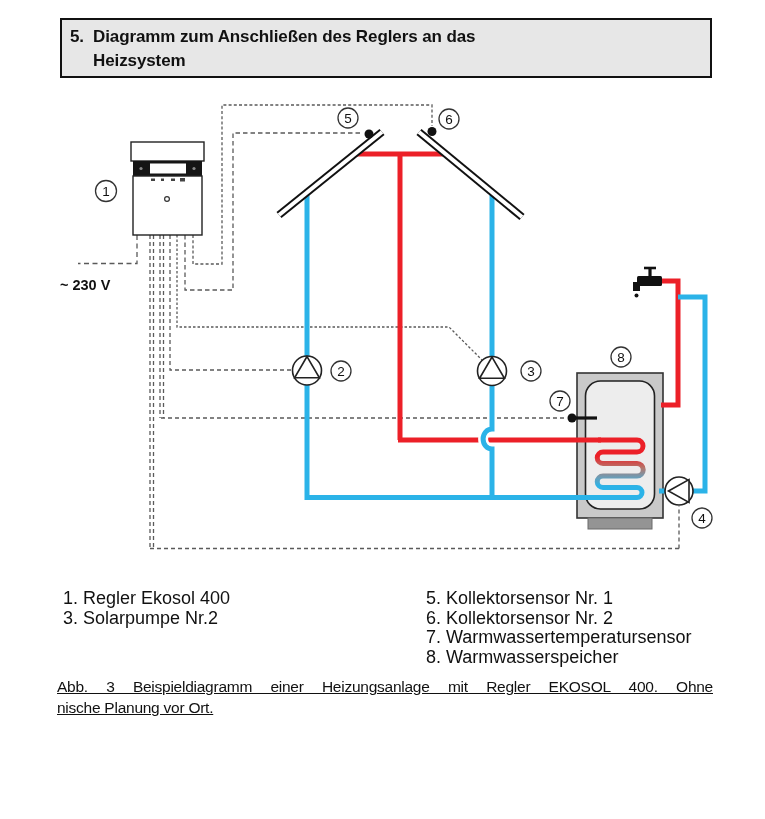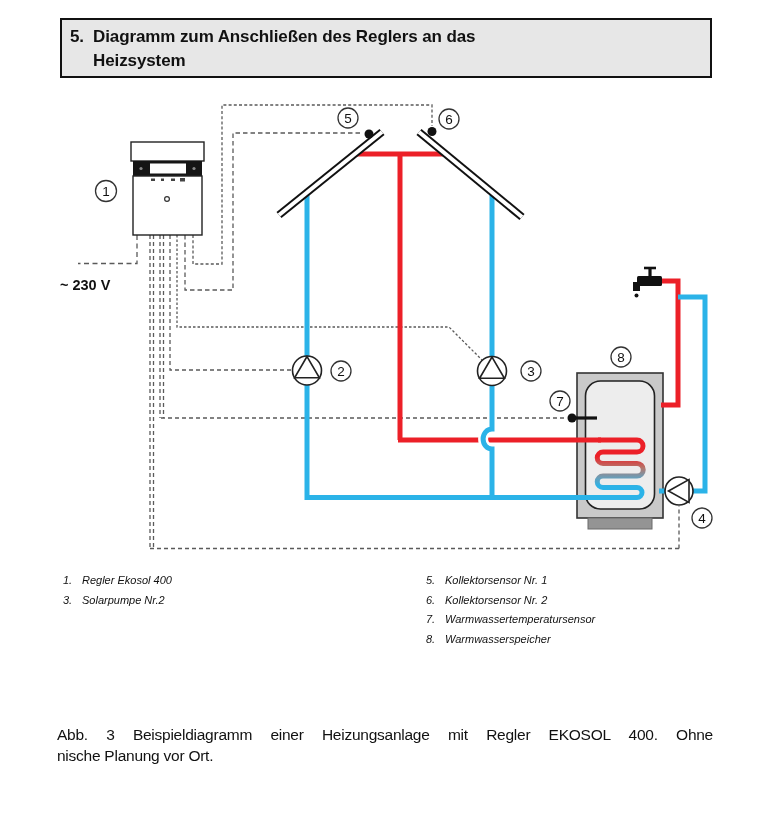--- a/index.html
+++ b/index.html
@@ -3,27 +3,27 @@
 <meta charset="utf-8">
 <style>
   html,body{margin:0;padding:0;background:#fff;}
   .page{position:relative;width:765px;height:819px;background:#fff;overflow:hidden;
         font-family:"Liberation Sans",sans-serif;color:#111;}
   .diagram-svg{position:absolute;left:0;top:0;}
   .title-box{position:absolute;left:60px;top:18px;width:652px;height:60px;box-sizing:border-box;
              border:2px solid #111;background:#e7e7e7;padding:5px 8px 0 8px;
              font-weight:bold;font-size:17px;line-height:24px;display:flex;letter-spacing:-0.1px;}
   .title-num{flex:0 0 23px;}
-  .legend{position:absolute;top:571px;font-size:11px;line-height:19.7px;font-style:italic;}
+  .legend{position:absolute;top:589px;font-size:18px;line-height:19.7px;}
   .legend.col-left{left:63px;}
   .legend.col-right{left:398px;margin-left:28px;}
   .legend-row{white-space:nowrap;}
   .lg-num{display:inline-block;min-width:14px;margin-right:5px;}
-  .caption{position:absolute;left:57px;top:724px;width:656px;font-size:15.5px;
-           line-height:21.3px;letter-spacing:-0.25px;}
+  .caption{position:absolute;left:57px;top:676px;width:656px;font-size:15.5px;
+           line-height:21.3px;letter-spacing:-0.25px;text-decoration:underline;}
   .cap-line{text-align:justify;text-align-last:justify;}
   .cap-line.last{text-align:center;text-align-last:left;}
   
   .pipe-hot{stroke:var(--hot,#ec2028);stroke-width:5;fill:none;}
   .pipe-cold{stroke:var(--cold,#2bb3e8);stroke-width:5;fill:none;}
   .wire{stroke:var(--wire,#5a5a5a);stroke-width:1.3;fill:none;}
   .badge-circle{fill:#fff;stroke:#333;stroke-width:1.3;}
   .badge-text{font-family:"Liberation Sans",sans-serif;font-size:13.5px;fill:#111;text-anchor:middle;}
 </style>
 </head>

